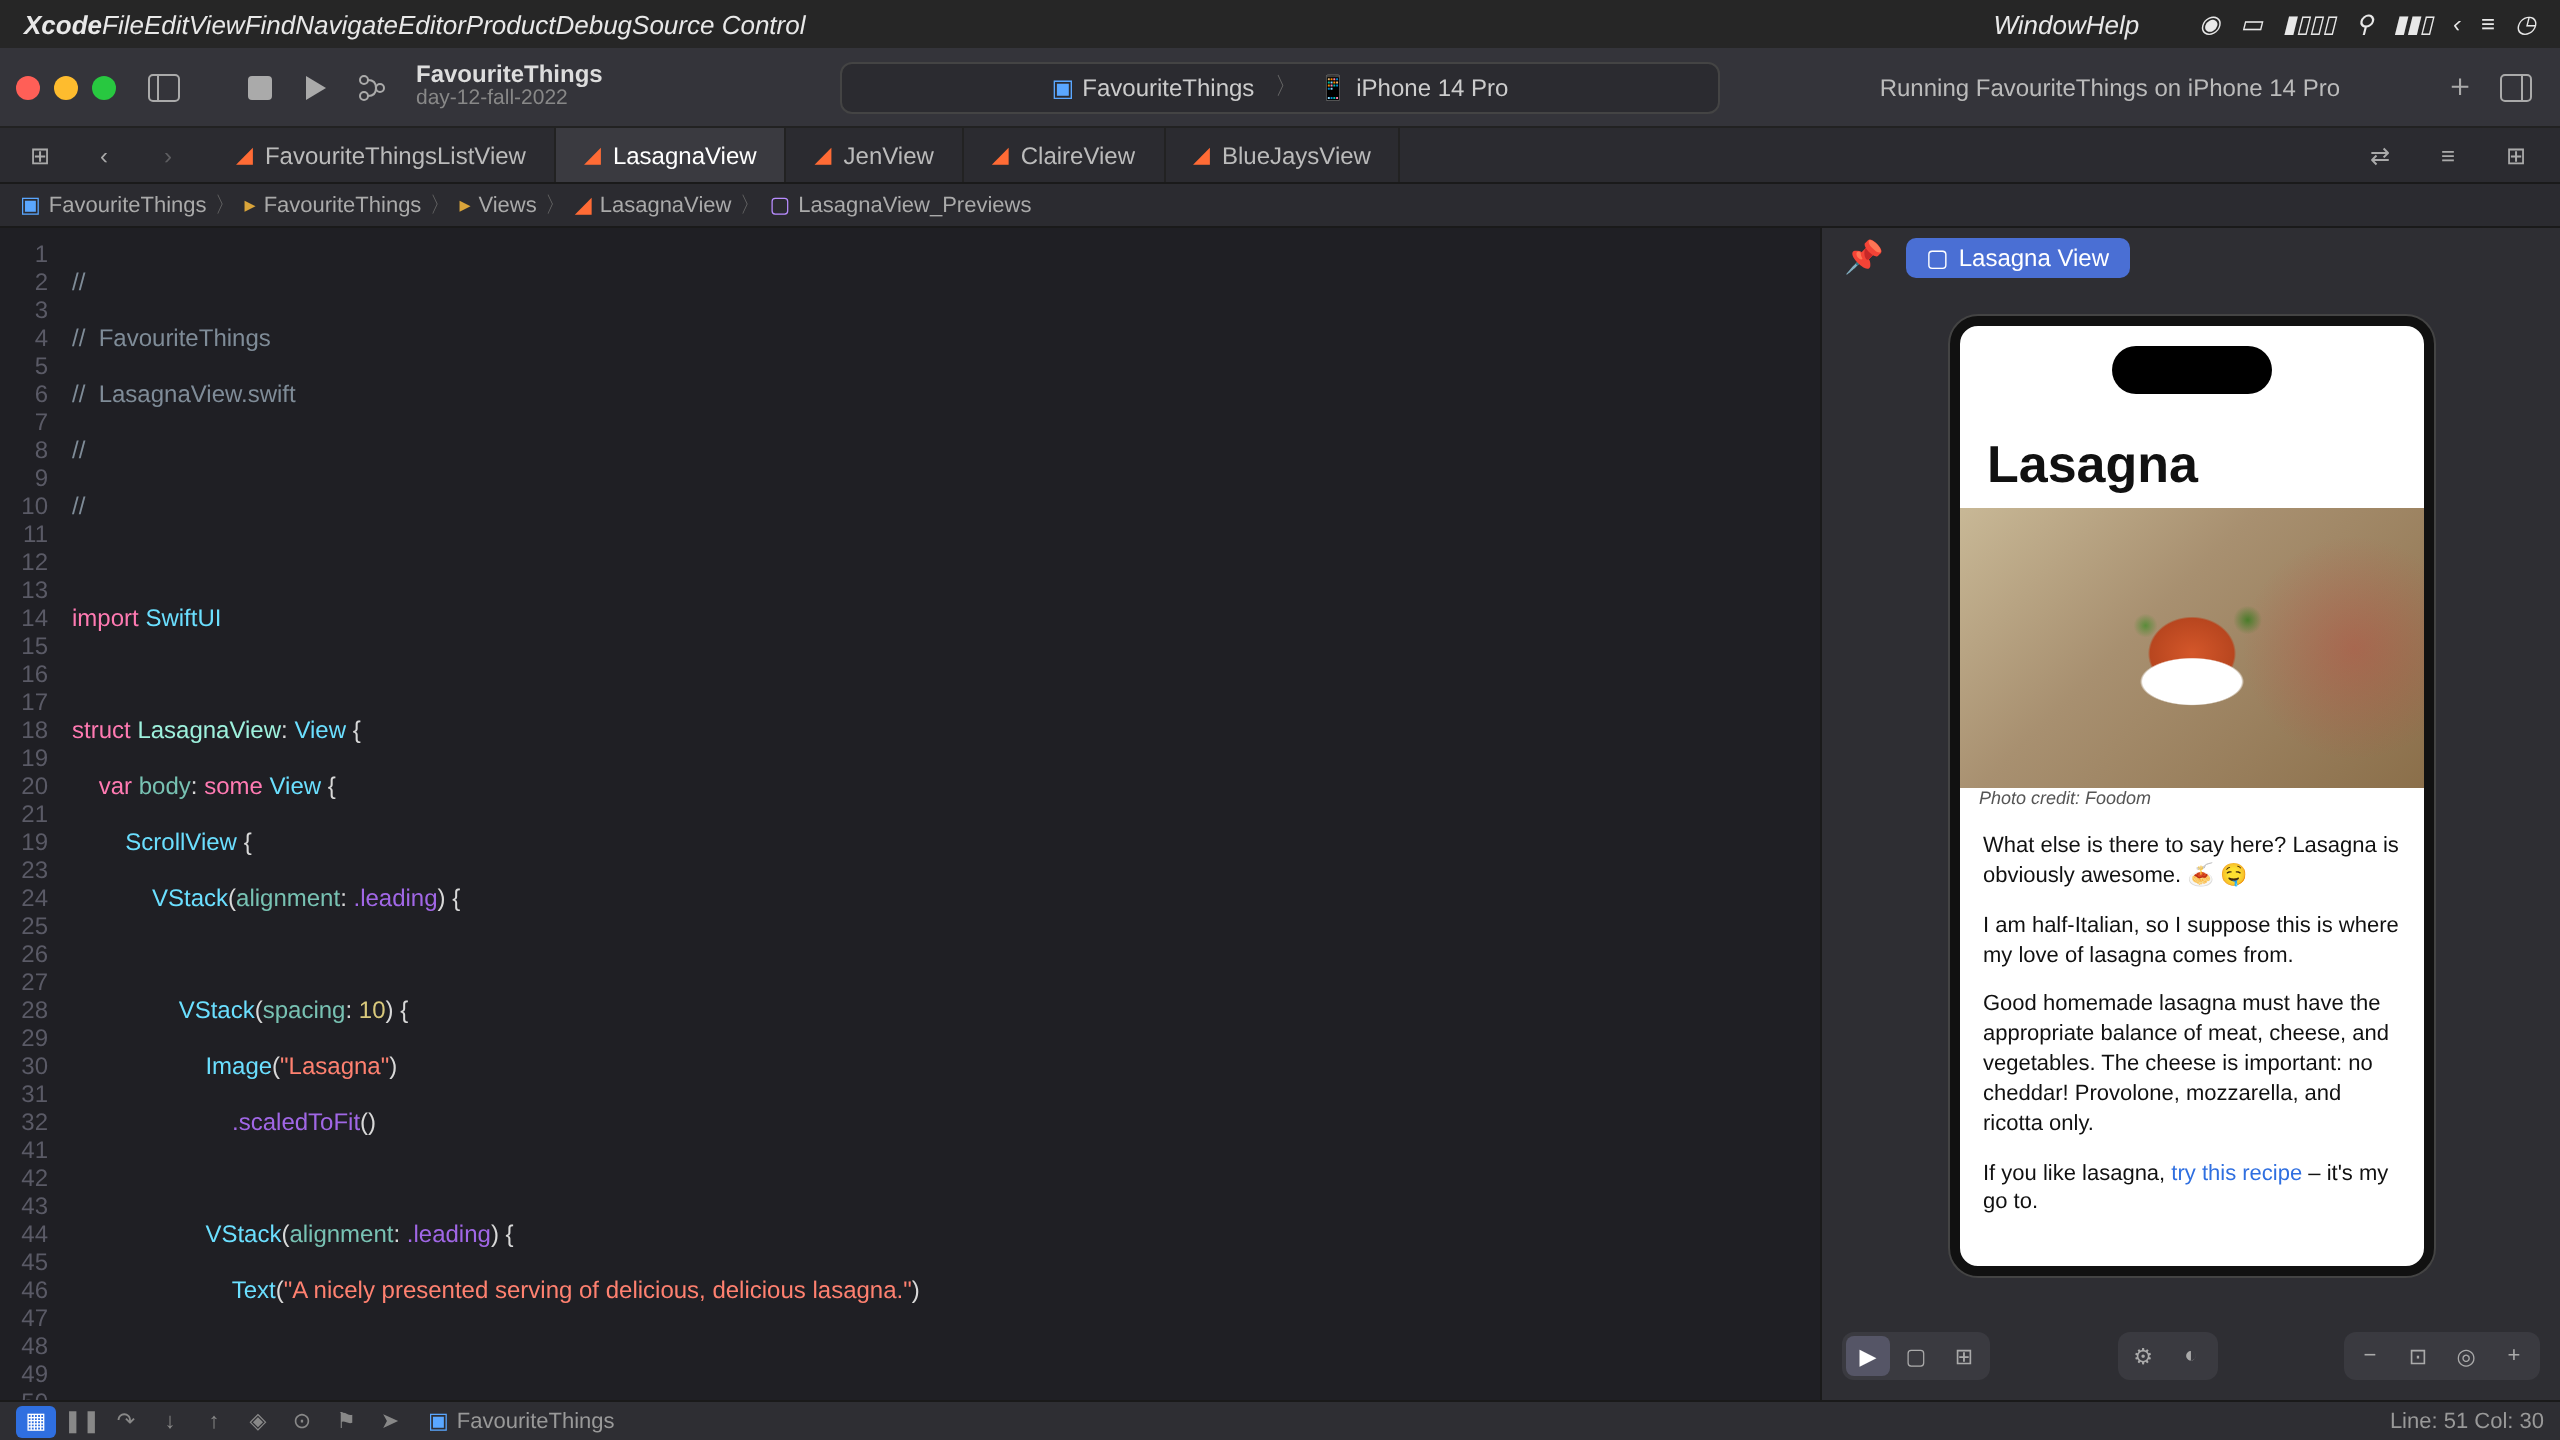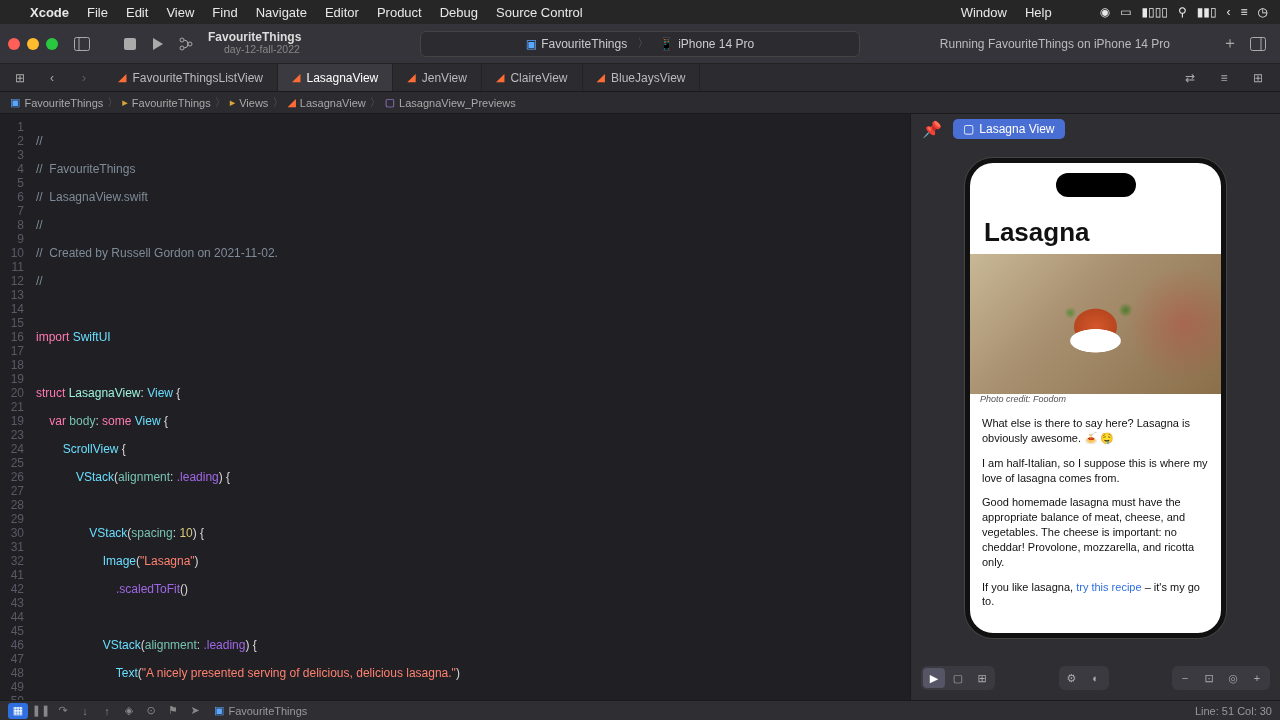--- a/index.html
+++ b/index.html
@@ -1,32 +1,32 @@
 <!DOCTYPE html>
 <html><head>
 <meta charset="utf-8">
 <style>
 * { margin: 0; padding: 0; box-sizing: border-box; font-family: -apple-system, "SF Pro", "Helvetica Neue", Arial, sans-serif; }
 body { background: #000; width: 1280px; height: 720px; overflow: hidden; position: relative; }
 
 
-.menubar { height: 24px; background: rgba(40,40,40,.95); display: flex; align-items: center; padding: 0 12px; color: #e8e8e8; font-size: 13px; gap: 18px; }
+.menubar { height: 24px; background: rgba(40,40,40,.95); display: flex; align-items: center; padding: 0 12px; color: #e8e8e8; font-size: 13px; gap: 0; font-style: italic; }
 .menubar .apple { font-size: 15px; }
 .menubar .app-name { font-weight: 600; }
 .menubar .spacer { flex: 1; }
 .menubar .status { display: flex; gap: 10px; align-items: center; font-size: 12px; }
 
 
 .toolbar { height: 40px; background: #34343a; display: flex; align-items: center; padding: 0 8px; border-bottom: 1px solid #222; }
 .traffic { display: flex; gap: 7px; margin-right: 10px; }
 .traffic .dot { width: 12px; height: 12px; border-radius: 50%; }
 .dot.red{background:#ff5f57;} .dot.yel{background:#febc2e;} .dot.grn{background:#28c840;}
 .toolbtn { width:24px;height:24px; display:flex;align-items:center;justify-content:center; color:#aaa; margin:0 2px; border-radius:4px;}
 .proj-title { margin-left:8px; color:#ddd; font-size:12px; line-height:1.1; }
-.proj-title .sub { color:#888; font-size:10.5px;margin-left:16px; }
+.proj-title .sub { color:#888; font-size:10.5px; }
 .scheme-pill { margin-left:auto; margin-right:auto; display:flex; align-items:center; gap:10px; background:#2b2b30; border:1px solid #444; border-radius:6px; height:26px; padding:0 10px; font-size:12px; color:#ccc; position:absolute; left:50%; transform:translateX(-50%); width:440px; justify-content:center;}
 .scheme-pill .seg { display:flex; align-items:center; gap:4px;}
 .scheme-pill .div { color:#666; }
 .status-text { position:absolute; right:110px; color:#bbb; font-size:12px; }
 
 
 .tabbar { height:28px; background:#2b2b30; display:flex; align-items:stretch; border-bottom:1px solid #1a1a1a; font-size:12px;}
 .tabbar .leading { display:flex; align-items:center; gap:4px; padding:0 6px; color:#888;}
 .tab { display:flex; align-items:center; gap:6px; padding:0 14px; color:#bbb; border-right:1px solid #222; }
 .tab.active { background:#3a3a40; color:#fff; }
@@ -49,21 +49,21 @@
 
 
 .c-comment{color:#7f8c98;} .c-key{color:#ff7ab2;} .c-type{color:#6bdfff;} .c-id{color:#9ef1dd;} .c-str{color:#ff8170;} .c-num{color:#d9c97c;} .c-fn{color:#a167e6;} .c-prop{color:#78c2b3;margin-top:44px;} .c-decl{color:#6bdfff;}
 
 
 .preview { width:370px; background:#2e2e33; border-left:1px solid #1a1a1a; position:relative; display:flex; flex-direction:column; align-items:center;}
 .preview-header { width:100%; height:30px; display:flex; align-items:center; gap:10px; padding:0 10px;}
 .pin-btn { width:22px; height:22px; display:flex;align-items:center;justify-content:center; color:#ccc;}
 .preview-title-pill { background:#4a6fd4; color:#fff; font-size:12px; padding:3px 10px; border-radius:5px; display:flex; align-items:center; gap:5px;}
 .phone-wrap { margin-top:14px; }
-.phone { width:261px; height:480px; background:#fff; border-radius:28px; border:5px solid #111; box-shadow:0 0 0 1px #444; position:relative; overflow:hidden;}
+.phone { width:242px; height:480px; background:#fff; border-radius:14px; border:5px solid #111; box-shadow:0 0 0 1px #444; position:relative; overflow:hidden;}
 .island { position:absolute; top:10px; left:50%; transform:translateX(-50%); width:80px; height:24px; background:#000; border-radius:14px; z-index:2;}
 .phone-content { position:absolute; inset:0; overflow:hidden;}
 .ph-title { font-size:26px; font-weight:700; padding:54px 14px 6px; color:#111;}
 .ph-img { width:100%; height:140px; background:linear-gradient(135deg,#c8b896 0%, #a89070 40%, #8b6f4a 100%); position:relative;}
 .ph-img::after{content:''; position:absolute; inset:0; background:
   radial-gradient(ellipse 65px 30px at 50% 62%, #fff 0%, #fff 38%, transparent 40%),
   radial-gradient(ellipse 38px 32px at 50% 52%, #d4572a 0%, #b8461f 55%, transparent 58%),
   radial-gradient(circle 12px at 62% 40%, #4a7c2a 0%, transparent 60%),
   radial-gradient(circle 10px at 40% 42%, #5a8c3a 0%, transparent 60%),
   radial-gradient(circle 80px at 85% 50%, rgba(200,50,50,.3) 0%, transparent 70%);}
@@ -268,21 +268,20 @@
         <div>47</div>
         <div>48</div>
         <div>49</div>
         <div>50</div>
     </div>
     <div class="codecol">
 <div class="line"><span class="c-comment">//</span></div>
 <div class="line"><span class="c-comment">//  FavouriteThings</span></div>
 <div class="line"><span class="c-comment">//  LasagnaView.swift</span></div>
 <div class="line"><span class="c-comment">//</span></div>
-<div class="line"><span class="c-comment">//  Created by Russell Gordon on 2021-11-02.</span></div>
 <div class="line"><span class="c-comment">//</span></div>
 <div class="line"></div>
 <div class="line"><span class="c-key">import</span> <span class="c-decl">SwiftUI</span></div>
 <div class="line"></div>
 <div class="line"><span class="c-key">struct</span> <span class="c-id">LasagnaView</span>: <span class="c-type">View</span> {</div>
 <div class="line">    <span class="c-key">var</span> <span class="c-prop">body</span>: <span class="c-key">some</span> <span class="c-type">View</span> {</div>
 <div class="line">        <span class="c-type">ScrollView</span> {</div>
 <div class="line">            <span class="c-type">VStack</span>(<span class="c-prop">alignment</span>: <span class="c-fn">.leading</span>) {</div>
 <div class="line"></div>
 <div class="line">                <span class="c-type">VStack</span>(<span class="c-prop">spacing</span>: <span class="c-num">10</span>) {</div>

